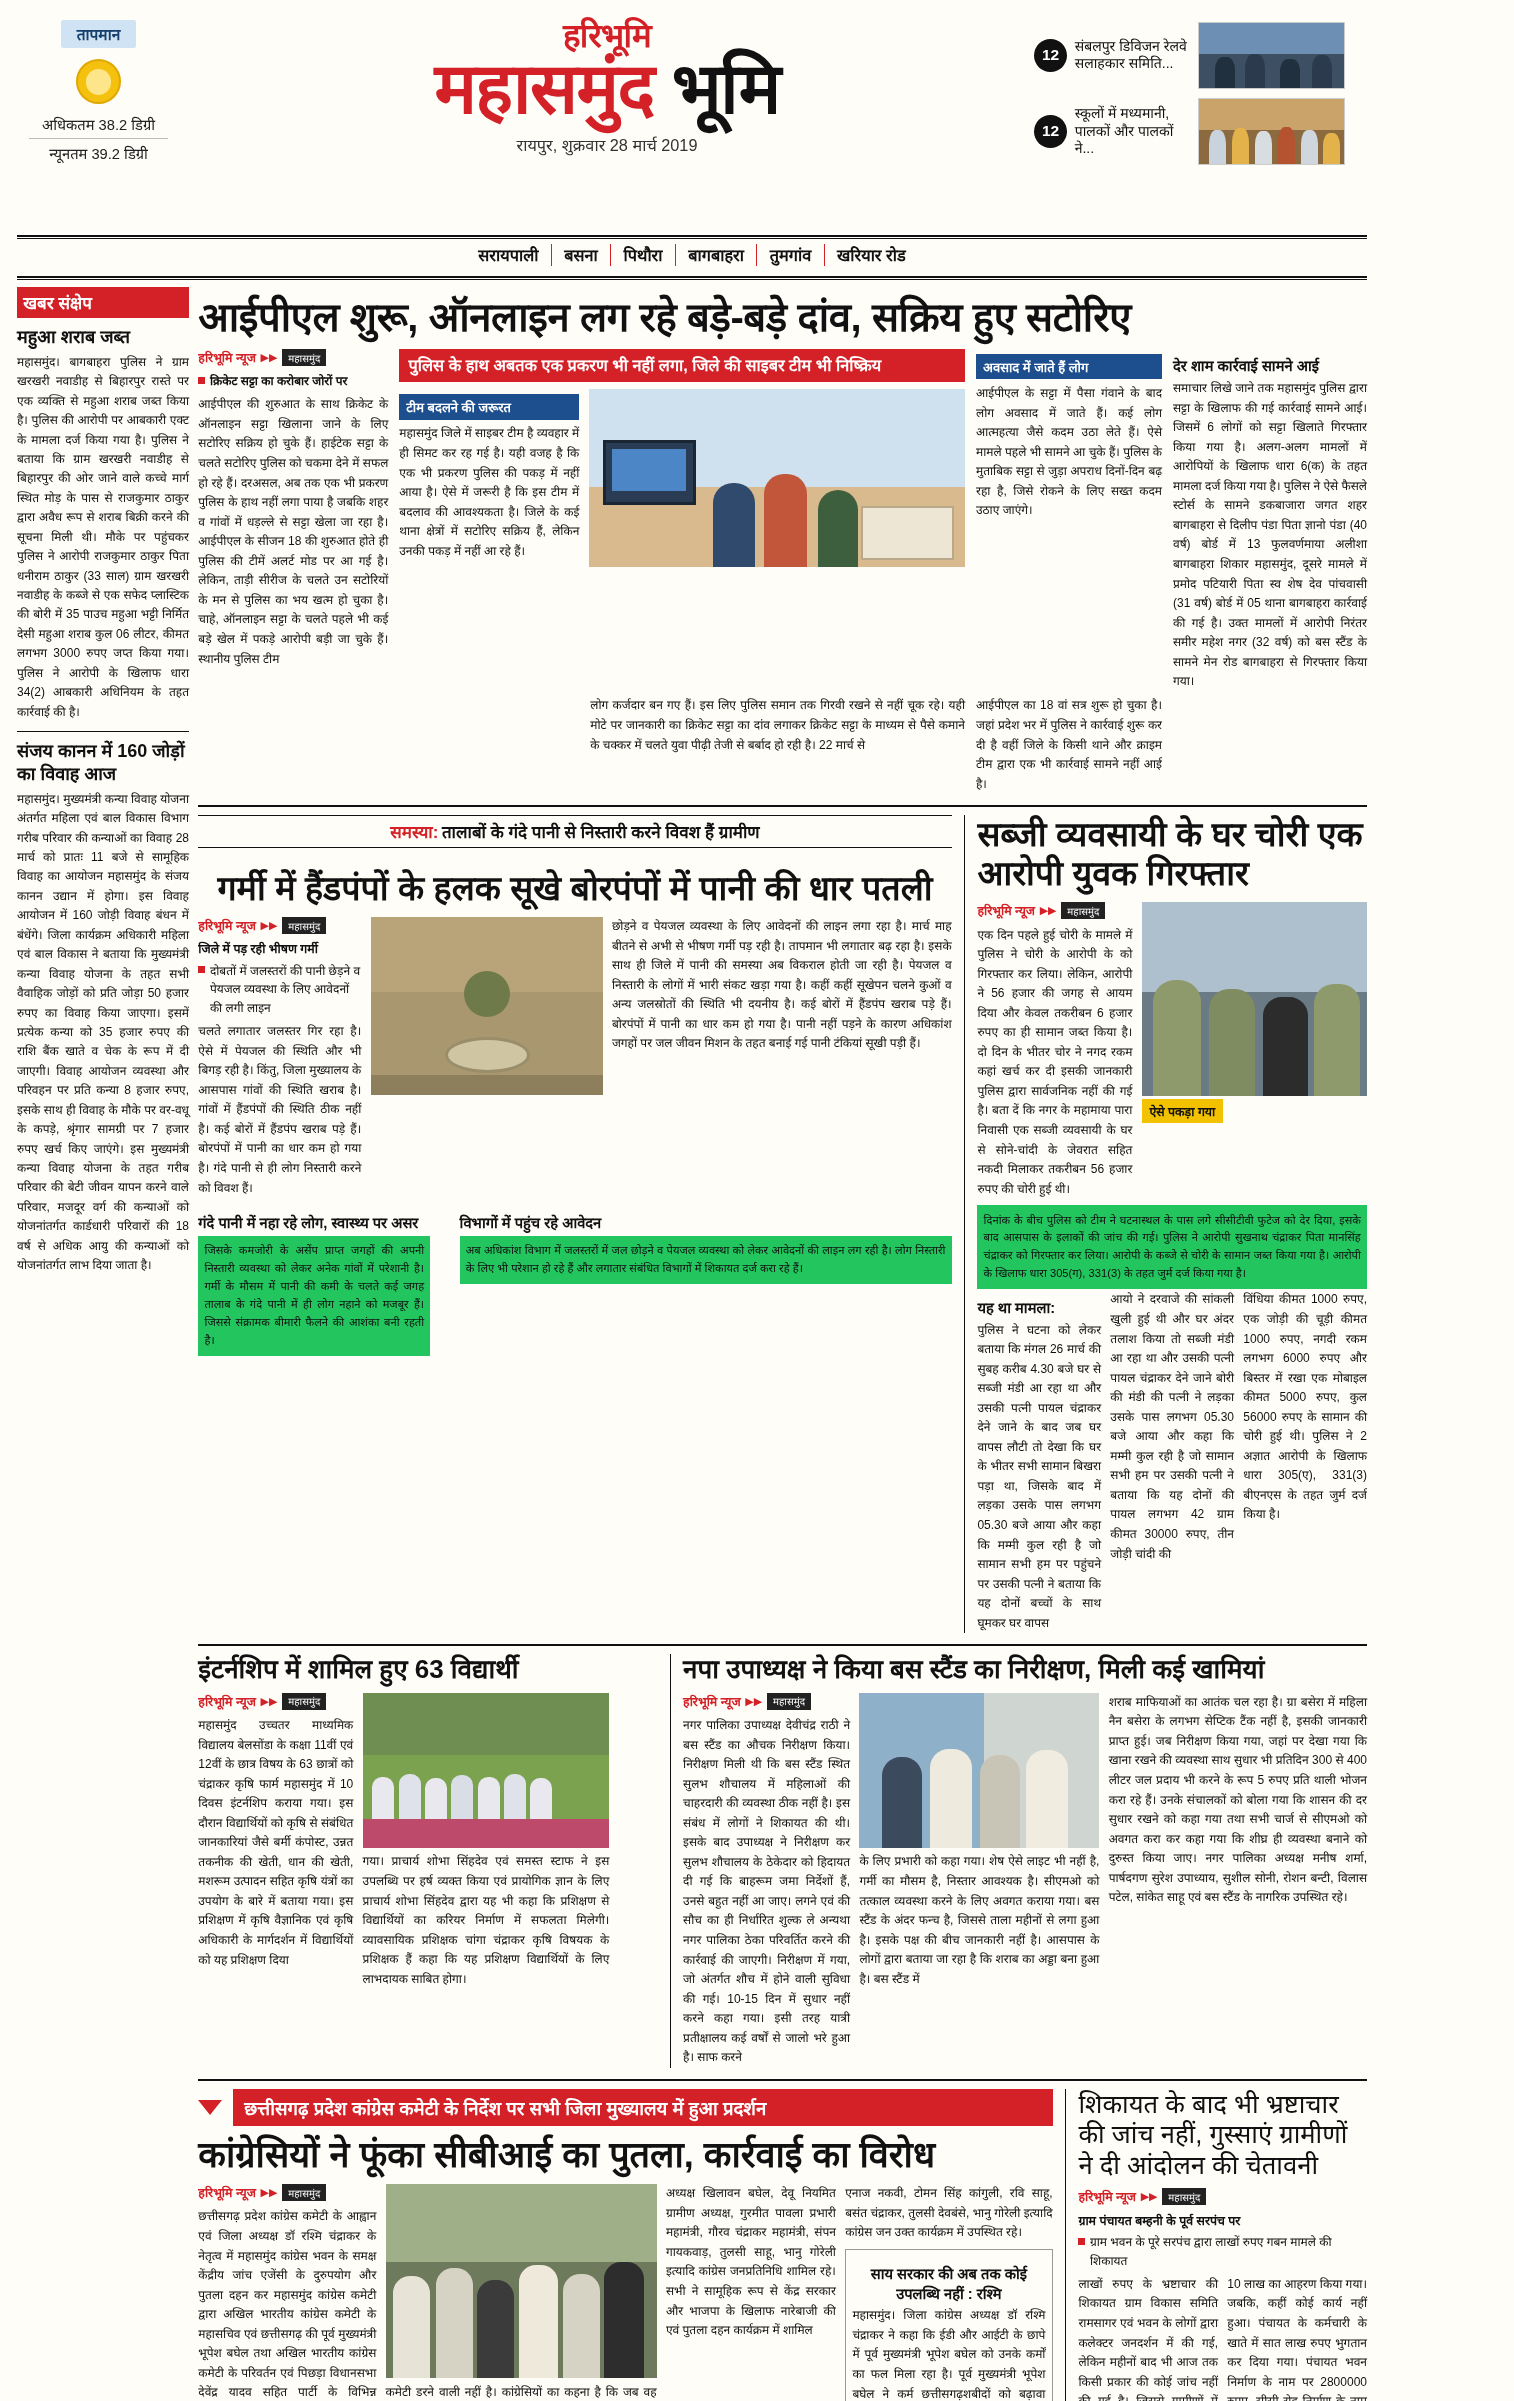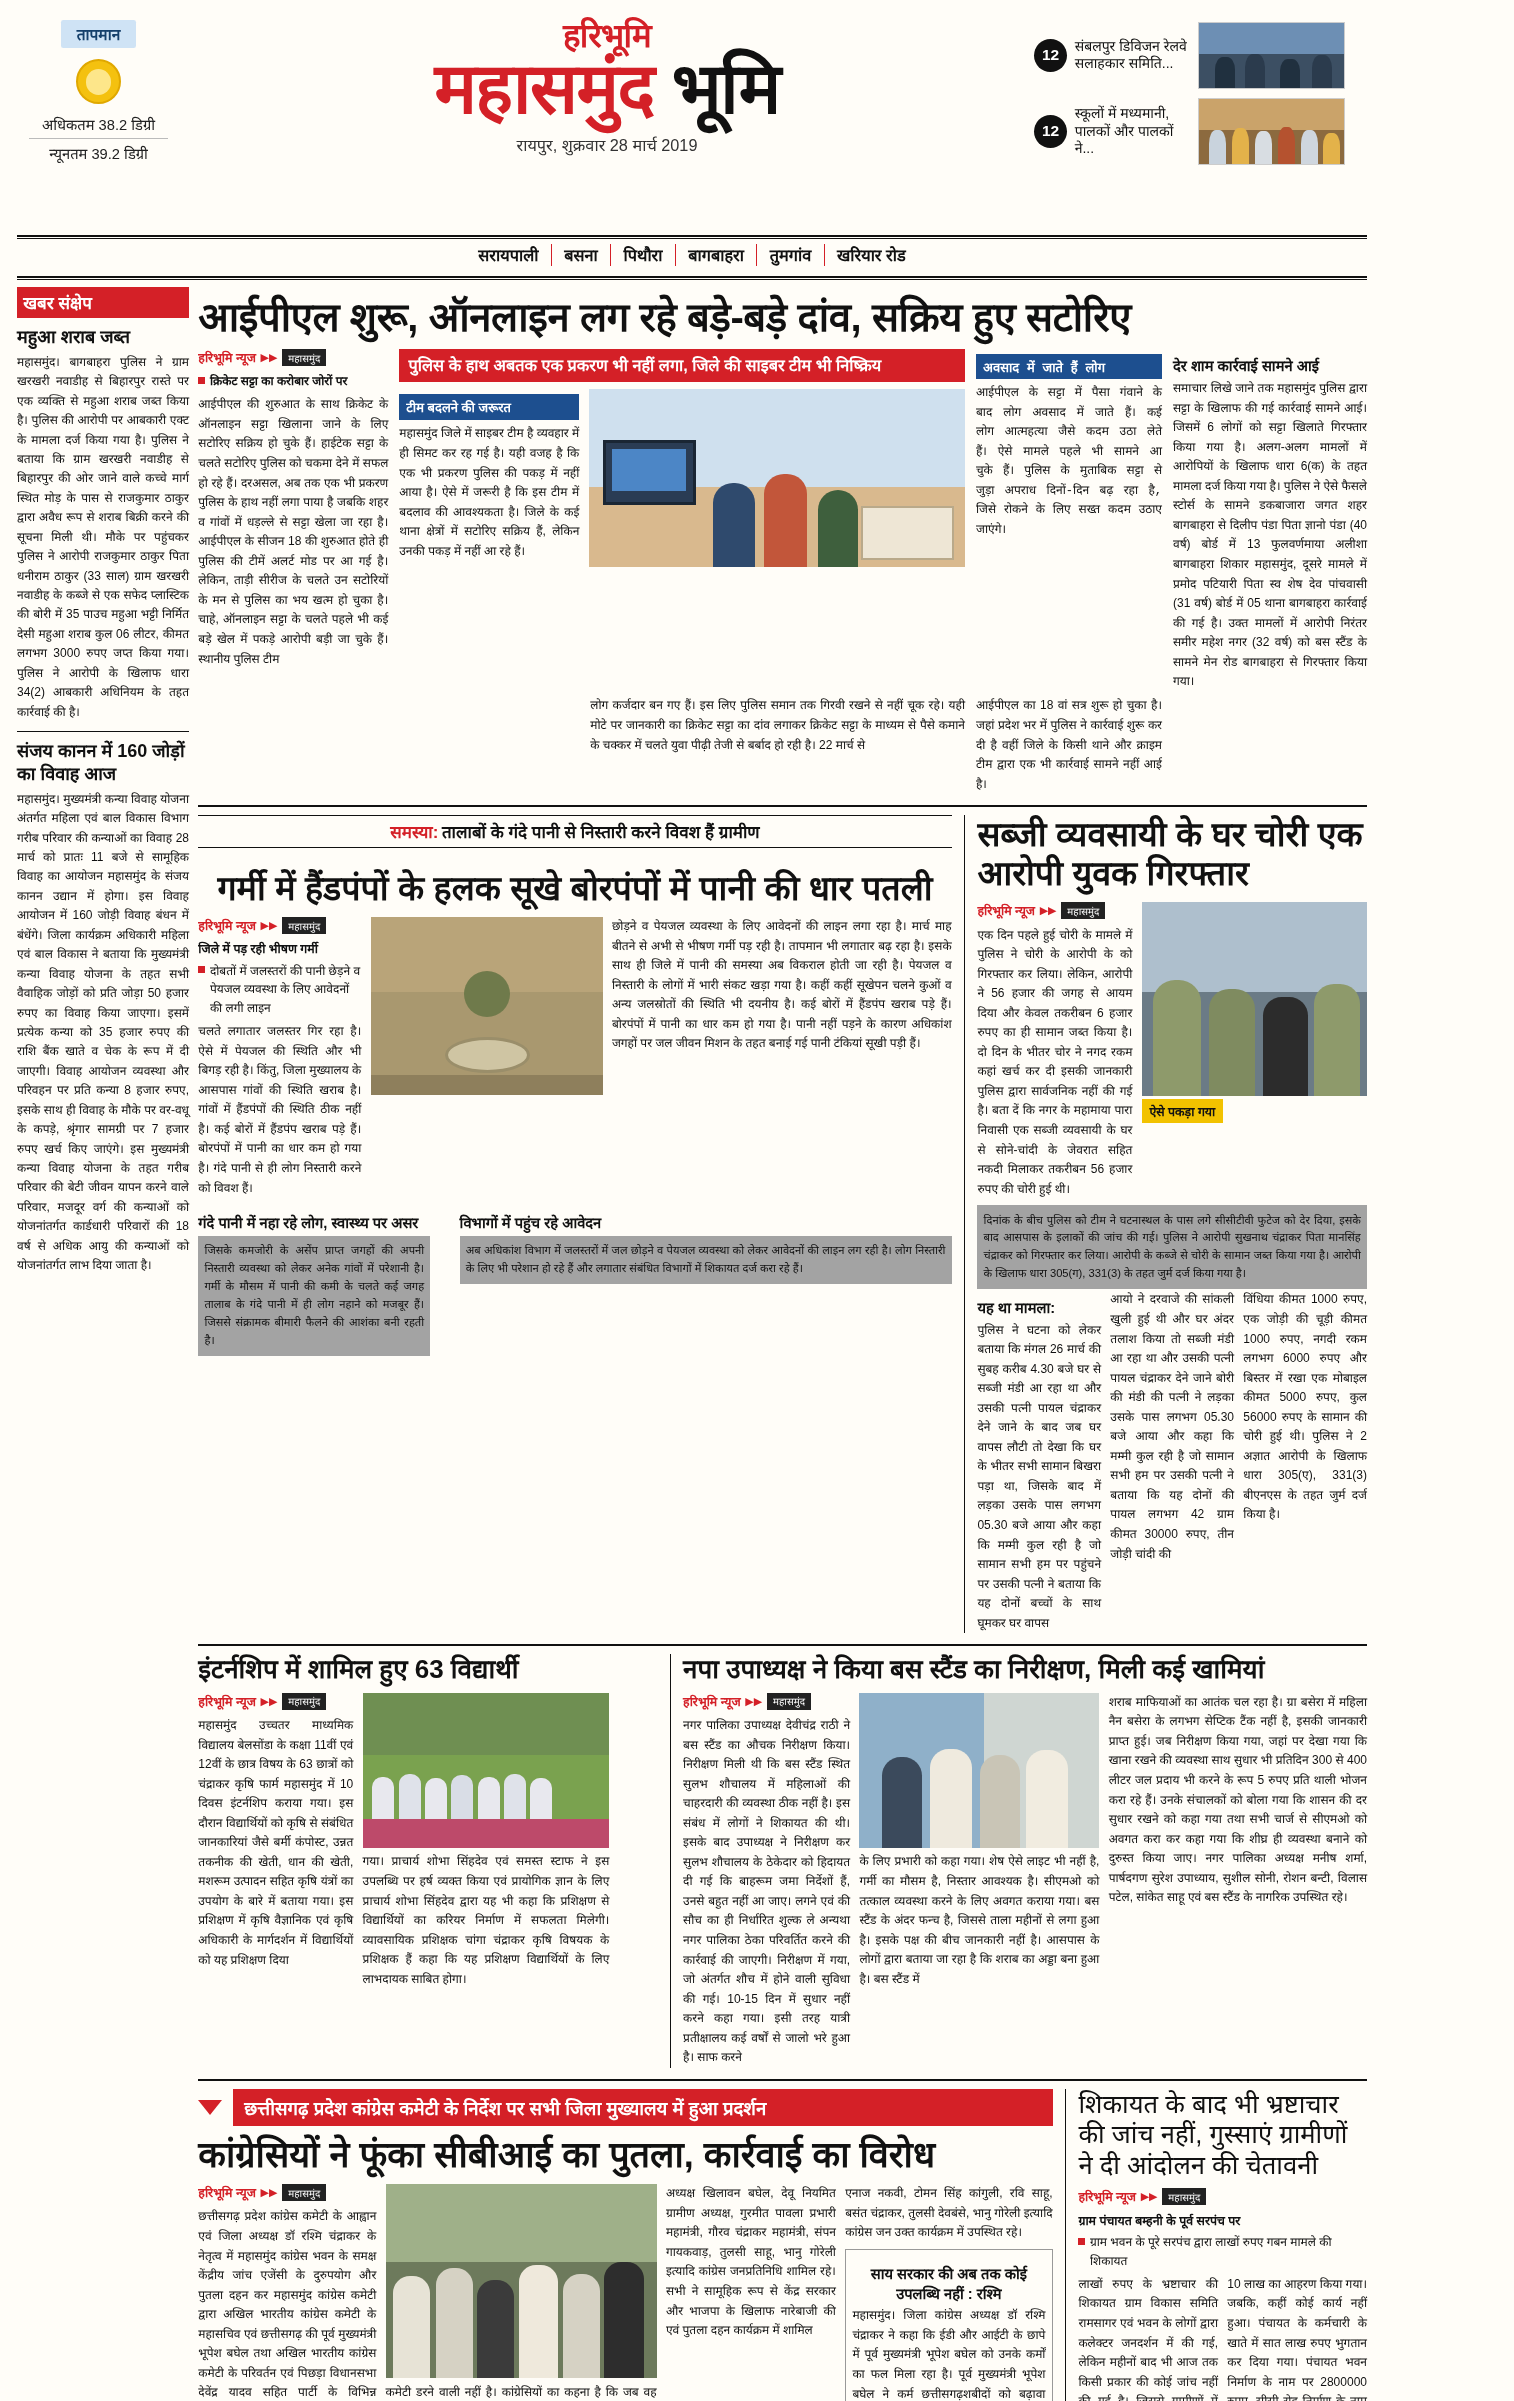--- a/index.html
+++ b/index.html
@@ -85,21 +85,21 @@
   .boxnote { border:0.8px solid #999; padding:6.2px; margin-top:6.2px; }
   .center-head { font-size:34px; font-weight:bold; line-height:1.15; text-align:center; }
 
   .tag-red { color:#d42027; font-weight:bold; }
   .head-rule { border-top:2.3px solid #111; margin:11px 0 7.7px; }
 
   .bullet { display:flex; gap:4.6px; font-size:12px; line-height:1.55; margin-bottom:4.6px; }
   .bullet .sq { width:7px;height:7px;background:#d42027;margin-top:4.6px;flex:none; }
 
   .yellow-tag { background:#f2c200; color:#111; font-weight:bold; font-size:12.4px; padding:3.1px 7.7px; display:inline-block; }
-  .grey-band { background:#a3a3a3; padding:6.2px; font-size:11.2px; line-height:1.6; text-align:justify; }
+  .grey-band { background:#22c55e; padding:6.2px; font-size:11.2px; line-height:1.6; text-align:justify; }
 
   .arrow-down { width:0;height:0;border-left:12.4px solid transparent;border-right:12.4px solid transparent;border-top:15.5px solid #d42027; }
   .bigredbar { background:#d42027; color:#fff; font-size:18.6px; font-weight:bold; padding:6.2px 11px; }
 </style>
 </head>
 <body>
 
 <div class="page">
 
   <div class="masthead">
@@ -207,21 +207,21 @@
                   <div style="position:absolute;left:23px;top:60px;width:74px;height:42px;background:#4c86c6;"></div>
                   <div class="fig" style="left:124px;width:42px;height:84px;background:#2f4a6d;border-radius:20px 20px 0 0;"></div>
                   <div class="fig" style="left:175px;width:43px;height:93px;background:#c2563a;border-radius:20px 20px 0 0;"></div>
                   <div class="fig" style="left:229px;width:40px;height:77px;background:#3e5f3d;border-radius:20px 20px 0 0;"></div>
                   <div style="position:absolute;right:11px;bottom:7.7px;width:93px;height:54px;background:#eee6d5;border:2.3px solid #b9a98a;"></div>
                 </div>
               </div>
             </div>
           </div>
 
-          <div style="width:186px;flex:none;font-family:Liberation Mono, monospace;">
+          <div style="width:186px;flex:none;">
             <div class="bluebar">अवसाद में जाते हैं लोग</div>
             <div class="col-txt">आईपीएल के सट्टा में पैसा गंवाने के बाद लोग अवसाद में जाते हैं। कई लोग आत्महत्या जैसे कदम उठा लेते हैं। ऐसे मामले पहले भी सामने आ चुके हैं। पुलिस के मुताबिक सट्टा से जुड़ा अपराध दिनों-दिन बढ़ रहा है, जिसे रोकने के लिए सख्त कदम उठाए जाएंगे।</div>
           </div>
 
           <div style="width:194px;flex:none;">
             <div class="sub-h">देर शाम कार्रवाई सामने आई</div>
             <div class="col-txt">समाचार लिखे जाने तक महासमुंद पुलिस द्वारा सट्टा के खिलाफ की गई कार्रवाई सामने आई। जिसमें 6 लोगों को सट्टा खिलाते गिरफ्तार किया गया है। अलग-अलग मामलों में आरोपियों के खिलाफ धारा 6(क) के तहत मामला दर्ज किया गया है। पुलिस ने ऐसे फैसले स्टोर्स के सामने डकबाजारा जगत शहर बागबाहरा से दिलीप पंडा पिता ज्ञानो पंडा (40 वर्ष) बोर्ड में 13 फुलवर्णमाया अलीशा बागबाहरा शिकार महासमुंद, दूसरे मामले में प्रमोद पटियारी पिता स्व शेष देव पांचवासी (31 वर्ष) बोर्ड में 05 थाना बागबाहरा कार्रवाई की गई है। उक्त मामलों में आरोपी निरंतर समीर महेश नगर (32 वर्ष) को बस स्टैंड के सामने मेन रोड बागबाहरा से गिरफ्तार किया गया।</div>
           </div>
         </div>
 

